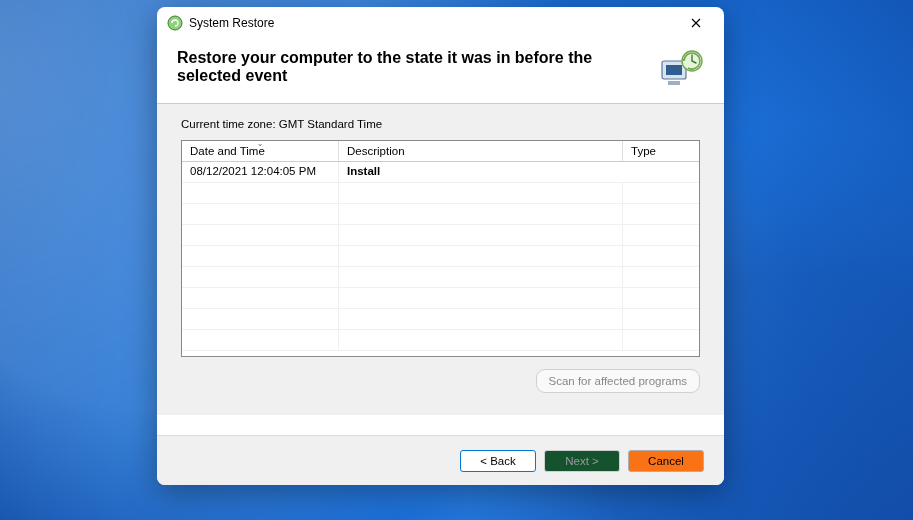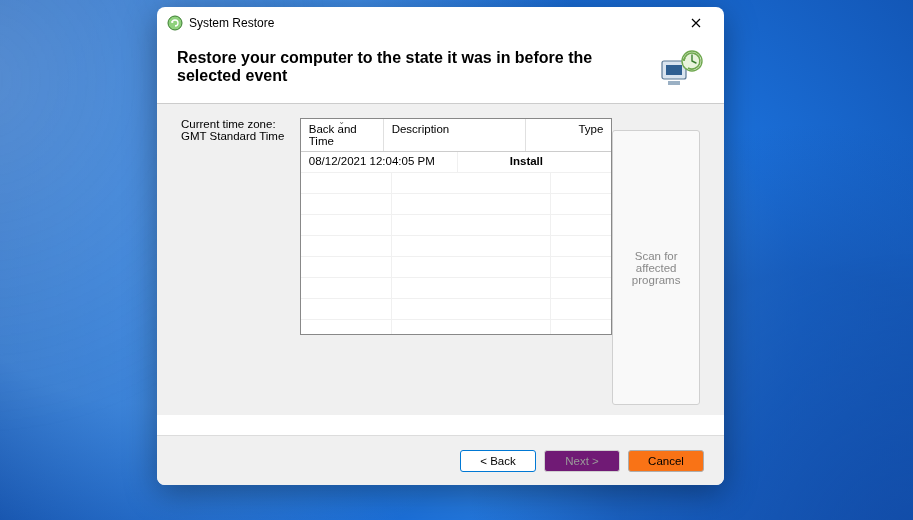--- a/index.html
+++ b/index.html
@@ -95,21 +95,21 @@
     .header-icon {
       width: 46px; height: 42px;
       display: flex; align-items: center; justify-content: center;
     }
 
     .body-area {
       flex: 1;
       background: #f0f0f0;
       padding: 14px 24px 10px 24px;
       display: flex;
-      flex-direction: row;
+      flex-direction: column;
     }
     .tz-line {
       font-size: 11.5px;
       color: #000;
       margin-bottom: 10px;
     }
 
     .grid {
       border: 1px solid #888;
       background: #fff;
@@ -127,21 +127,21 @@
       padding: 4px 8px;
       font-size: 11.5px;
       text-align: left;
       border-right: 1px solid #e0e0e0;
       position: relative;
       cursor: pointer;
     }
     .gh:last-child { border-right: none; }
     .col-dt { width: 157px; }
     .col-desc { width: 284px; }
-    .col-type { flex: 1; margin-left: 44px; }
+    .col-type { flex: 1; }
     .sort-arrow {
       position: absolute;
       top: -2px;
       left: 50%;
       transform: translateX(-50%);
       font-size: 8px;
       color: #666;
     }
     .grid-body { flex: 1; }
     .grow {
@@ -155,26 +155,26 @@
       border-right: 1px solid #f0f0f0;
     }
     .gcell:last-child { border-right: none; font-weight: bold; }
 
     .scan-row {
       display: flex;
       justify-content: flex-end;
       margin-top: 12px;
     }
     .scan-btn {
-      padding: 5px 4px;
+      padding: 5px 12px;
       font-size: 11.5px;
       color: #888;
       background: #f9f9f9;
       border: 1px solid #d0d0d0;
-      border-radius: 3px;
+      border-radius: 9px;
     }
 
     .footer {
       height: 50px;
       background: #f0f0f0;
       border-top: 1px solid #dcdcdc;
       display: flex;
       align-items: center;
       justify-content: flex-end;
       padding: 0 20px;
@@ -191,21 +191,21 @@
       cursor: pointer;
       text-align: center;
     }
     .wiz-btn.primary {
       border: 1.5px solid #0078d4;
       background: #fff;
     }
     .wiz-btn.disabled {
       color: #9a9a9a;
       border-color: #d0d0d0;
-      background: #701a75;
+      background: #14532d;
       cursor: default;
     }
   </style>
 </head>
 <body>
 
 <div class="desktop-bg">
   <div class="petal p1"></div>
   <div class="petal p2"></div>
 </div>
@@ -247,21 +247,21 @@
     <div class="tz-line">
       <span>Current time zone:</span>
       <span> </span>
       <span>GMT Standard Time</span>
     </div>
 
     <div class="grid">
       <div class="grid-header">
         <div class="gh col-dt">
           <span class="sort-arrow">⌄</span>
-          <span>Back and Time</span>
+          <span>Date and Time</span>
         </div>
         <div class="gh col-desc">
           <span>Description</span>
         </div>
         <div class="gh col-type">
           <span>Type</span>
         </div>
       </div>
       <div class="grid-body">
         <div class="grow">

